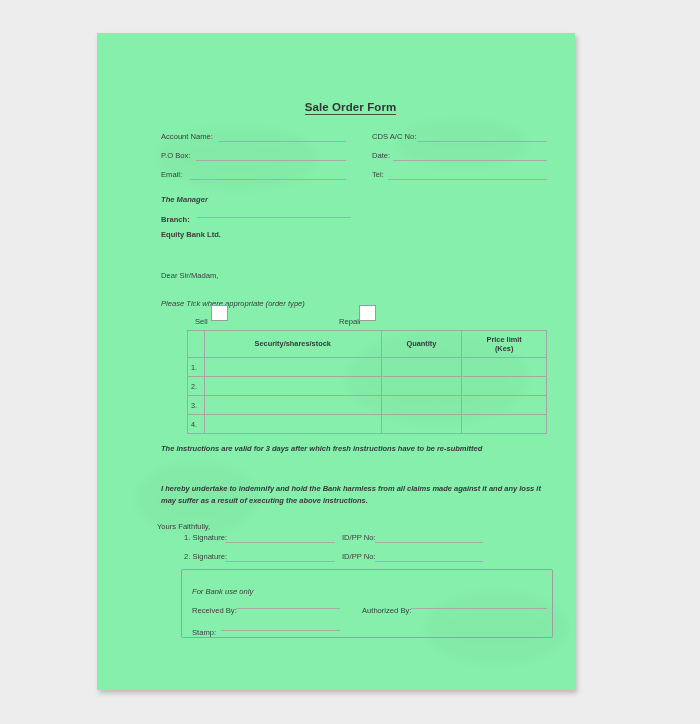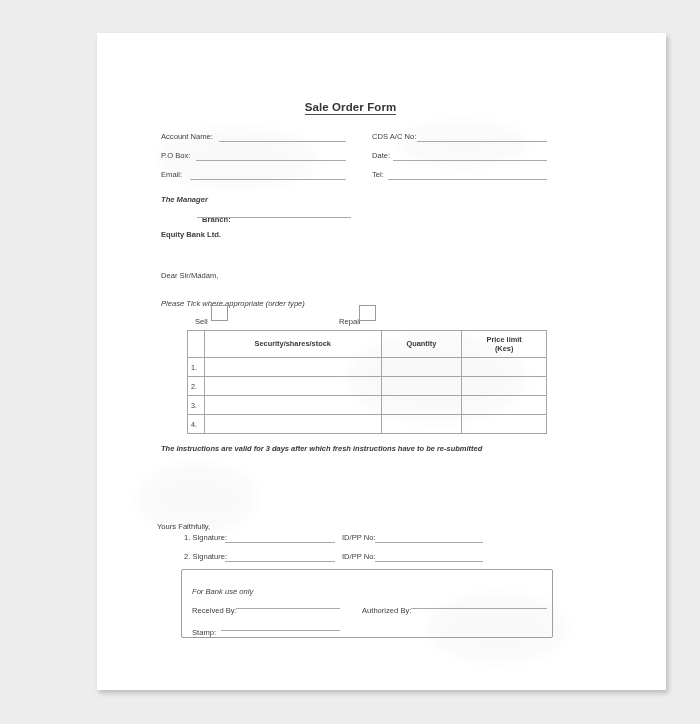--- a/index.html
+++ b/index.html
@@ -14,22 +14,22 @@
   #backdrop {
     position: relative;
     width: 700px; height: 724px;
     background: #ededed;
   }
 
   
   #page {
     position: absolute;
     left: 97px; top: 33px;
-    width: 569px; height: 657px;
-    background: #ffffff;
+    width: 478px; height: 657px;
+    background: #86efac;
     box-shadow: 2px 3px 5px rgba(0,0,0,0.22);
   }
 
   
   .smudge {
     position: absolute;
     pointer-events: none;
     border-radius: 50%;
     background: #000;
     opacity: 0.018;
@@ -180,21 +180,21 @@
 
       <div class="fieldrow" style="left:275px; top:137px;">
         <span class="lbl">Tel:</span>
       </div>
       <div class="rule" style="left:291px; top:146px; width:159px;"></div>
 
       <div class="row-abs" style="left:64px; top:155px;">
         <span class="lbl bi">The Manager</span>
       </div>
 
-      <div class="row-abs" style="left:64px; top:175px;margin-left:41px;">
+      <div class="row-abs" style="left:64px; top:175px;">
         <span class="lbl b">Branch:</span>
       </div>
       <div class="rule" style="left:100px; top:184px; width:154px;"></div>
 
       <div class="row-abs" style="left:64px; top:190px;">
         <span class="lbl b">Equity Bank Ltd.</span>
       </div>
 
       <div class="row-abs" style="left:64px; top:231px;text-align:center;">
         <span class="lbl">Dear Sir/Madam,</span>
@@ -250,20 +250,21 @@
             <td class="col-sec"></td>
             <td class="col-qty"></td>
             <td class="col-price"></td>
           </tr>
         </tbody>
       </table>
 
       <div class="para" style="left:64px; top:410px; width:400px;">The instructions are valid for 3 days  after which fresh instructions have to be re-submitted</div>
 
 
+      <div class="para" style="left:64px; top:450px; width:393px;">I hereby undertake to indemnify and hold the Bank harmless from all claims made against it and any loss it may suffer as a result of executing the above instructions.</div>
 
       <div class="row-abs" style="left:60px; top:482px;">
         <span class="lbl">Yours Faithfully,</span>
       </div>
 
       <div class="sig-line" style="left:87px; top:500px;">
         <span class="lbl">1. Signature:</span>
       </div>
       <div class="rule" style="left:128px; top:509px; width:110px;"></div>
       <div class="sig-line" style="left:245px; top:500px;">

